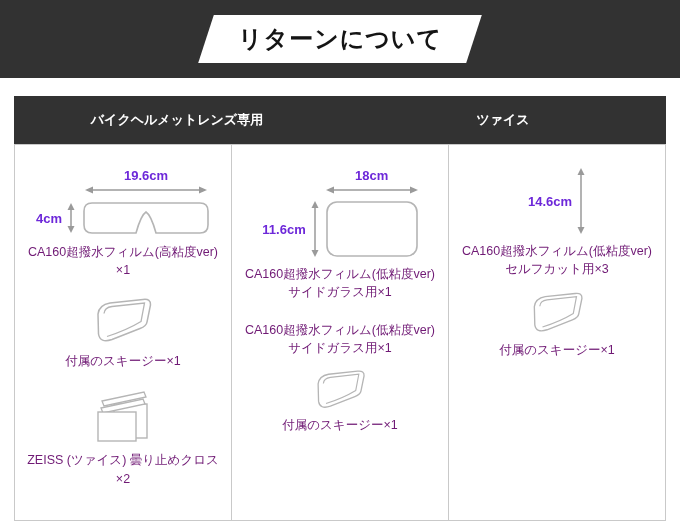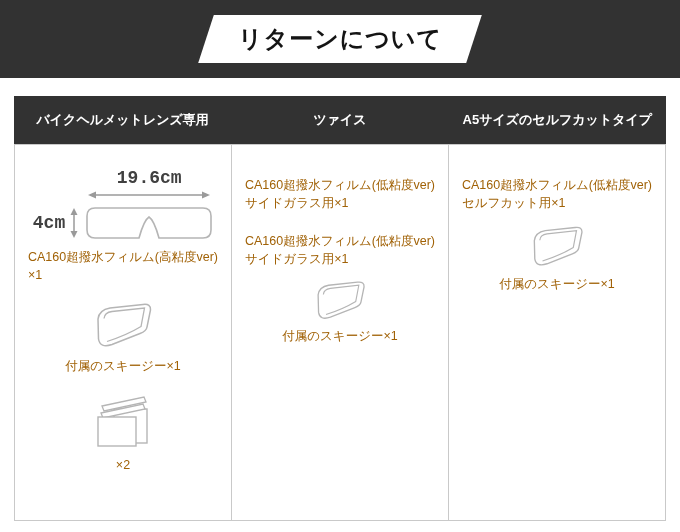--- a/index.html
+++ b/index.html
@@ -57,35 +57,35 @@
   .bcol {
     flex: 1;
     display: flex; flex-direction: column; align-items: center;
     padding-top: 23px;
     overflow: hidden;
   }
   .bcol + .bcol { border-left: 1px solid #c9c9c9; }
 
   
   .dim {
-    color: #404040;
+    color: #6d28d9;
     font-weight: bold;
-    font-size: 18px;
+    font-size: 13px;
     white-space: nowrap;
-    font-family: Liberation Mono, monospace;
   }
   .film-block { display: flex; align-items: flex-end; gap: 6px; }
   .side-dim { display: flex; align-items: center; gap: 4px; }
   .film-right { display: flex; flex-direction: column; align-items: center; }
   .w-label { margin-bottom: 2px; }
   .shape { margin-top: 6px; display: block; }
 
   .item-label {
     font-size: 12.5px;
-    color: #a16207;
+    color: #701a75;
+    text-align: center;
     line-height: 1.45;
     margin-top: 8px;
   }
   svg { display: block; }
 </style>
 </head>
 <body>
 
 <div class="page">
 
@@ -96,23 +96,20 @@
   </header>
 
   <div class="table-wrap">
 
     <div class="thead">
       <div class="th">
         <span>バイクヘルメットレンズ専用</span>
       </div>
       <div class="th">
         <span>ツァイス</span>
-      </div>
-      <div class="th">
-        <span>A5サイズのセルフカットタイプ</span>
       </div>
     </div>
 
     <div class="tbody">
 
       <div class="bcol">
 
         <div class="film-block">
           <div class="side-dim" style="height:34px">
             <span class="dim">4cm</span>
@@ -148,27 +145,47 @@
           <div>付属のスキージー×1</div>
         </div>
 
         <svg class="shape" width="60" height="56" viewBox="0 0 60 56" style="margin-top:19px">
           <rect x="21" y="15" width="33" height="34" fill="#ffffff" stroke="#b5b5b5" stroke-width="1.4"></rect>
           <polygon points="9,12 51,3 53,8 11,17" fill="#ffffff" stroke="#b5b5b5" stroke-width="1.3"></polygon>
           <polygon points="8,19 50,10 52,15 10,24" fill="#ffffff" stroke="#b5b5b5" stroke-width="1.3"></polygon>
           <rect x="5" y="23" width="38" height="29" fill="#ffffff" stroke="#b5b5b5" stroke-width="1.4"></rect>
         </svg>
         <div class="item-label" style="margin-top:6px">
+          <div>ZEISS (ツァイス) 曇り止めクロス</div>
           <div>×2</div>
         </div>
       </div>
 
       <div class="bcol">
 
         <div class="film-block">
+          <div class="side-dim" style="height:56px">
+            <span class="dim">11.6cm</span>
+            <svg width="10" height="56">
+              <line x1="5" y1="6" x2="5" y2="50" stroke="#9a9a9a" stroke-width="1.5"></line>
+              <polygon points="5,0 1.5,7 8.5,7" fill="#9a9a9a"></polygon>
+              <polygon points="5,56 1.5,49 8.5,49" fill="#9a9a9a"></polygon>
+            </svg>
+          </div>
+          <div class="film-right">
+            <span class="dim w-label">18cm</span>
+            <svg width="92" height="10">
+              <line x1="7" y1="5" x2="85" y2="5" stroke="#9a9a9a" stroke-width="1.5"></line>
+              <polygon points="0,5 8,1.5 8,8.5" fill="#9a9a9a"></polygon>
+              <polygon points="92,5 84,1.5 84,8.5" fill="#9a9a9a"></polygon>
+            </svg>
+            <svg class="shape" width="92" height="56">
+              <rect x="1" y="1" width="90" height="54" rx="10" fill="#ffffff" stroke="#b5b5b5" stroke-width="1.6"></rect>
+            </svg>
+          </div>
         </div>
 
         <div class="item-label">
           <div>CA160超撥水フィルム(低粘度ver)</div>
           <div>サイドガラス用×1</div>
         </div>
 
         <div class="film-block" style="margin-top:12px">
         </div>
 
@@ -182,25 +199,33 @@
           <path d="M13,16.5 Q13.5,10.5 21,9.5 L53.5,6 L50,24.5 Q36,33 16,39.5" fill="none" stroke="#b5b5b5" stroke-width="1.3"></path>
         </svg>
         <div class="item-label" style="margin-top:5px">
           <div>付属のスキージー×1</div>
         </div>
       </div>
 
       <div class="bcol">
 
         <div class="film-block">
+          <div class="side-dim" style="height:66px">
+            <span class="dim">14.6cm</span>
+            <svg width="10" height="66">
+              <line x1="5" y1="6" x2="5" y2="60" stroke="#9a9a9a" stroke-width="1.5"></line>
+              <polygon points="5,0 1.5,7 8.5,7" fill="#9a9a9a"></polygon>
+              <polygon points="5,66 1.5,59 8.5,59" fill="#9a9a9a"></polygon>
+            </svg>
+          </div>
         </div>
 
         <div class="item-label">
           <div>CA160超撥水フィルム(低粘度ver)</div>
-          <div>セルフカット用×1</div>
+          <div>セルフカット用×3</div>
         </div>
 
         <svg class="shape" width="58" height="44" viewBox="0 0 64 48" style="margin-top:13px">
           <path d="M7,17 Q8,8 19,6 L52,2.5 Q60,1.5 59.5,8 L56,25 Q55.5,29 49,31.5 L21,42.5 Q9,46.5 7.5,37 Z" fill="#ffffff" stroke="#b5b5b5" stroke-width="1.5"></path>
           <path d="M13,16.5 Q13.5,10.5 21,9.5 L53.5,6 L50,24.5 Q36,33 16,39.5" fill="none" stroke="#b5b5b5" stroke-width="1.3"></path>
         </svg>
         <div class="item-label" style="margin-top:6px">
           <div>付属のスキージー×1</div>
         </div>
       </div>

